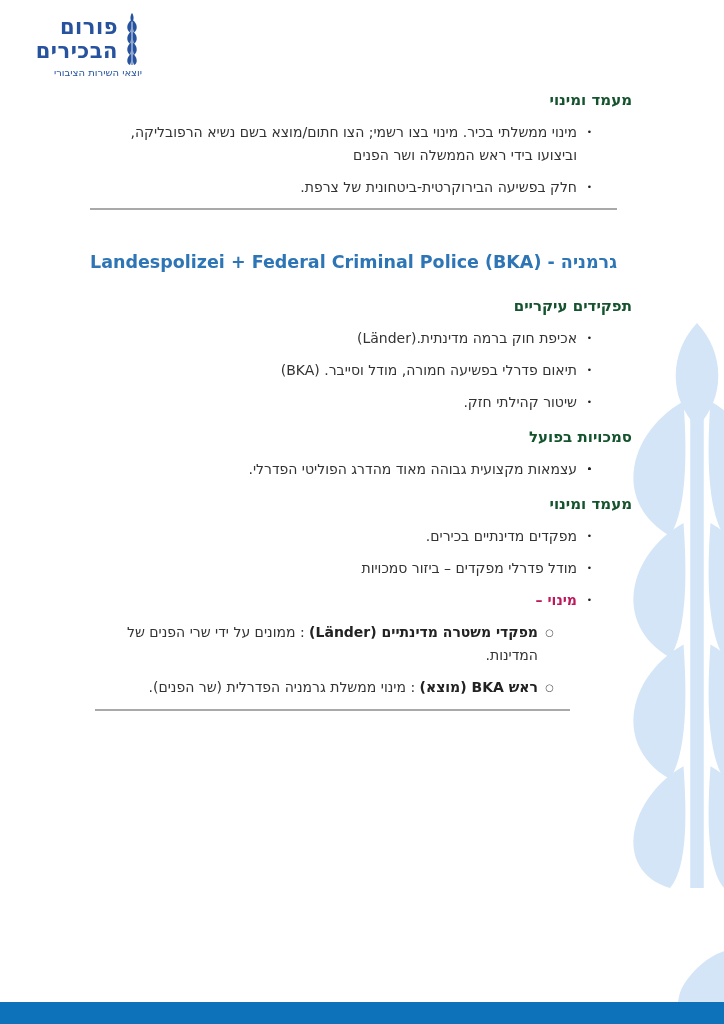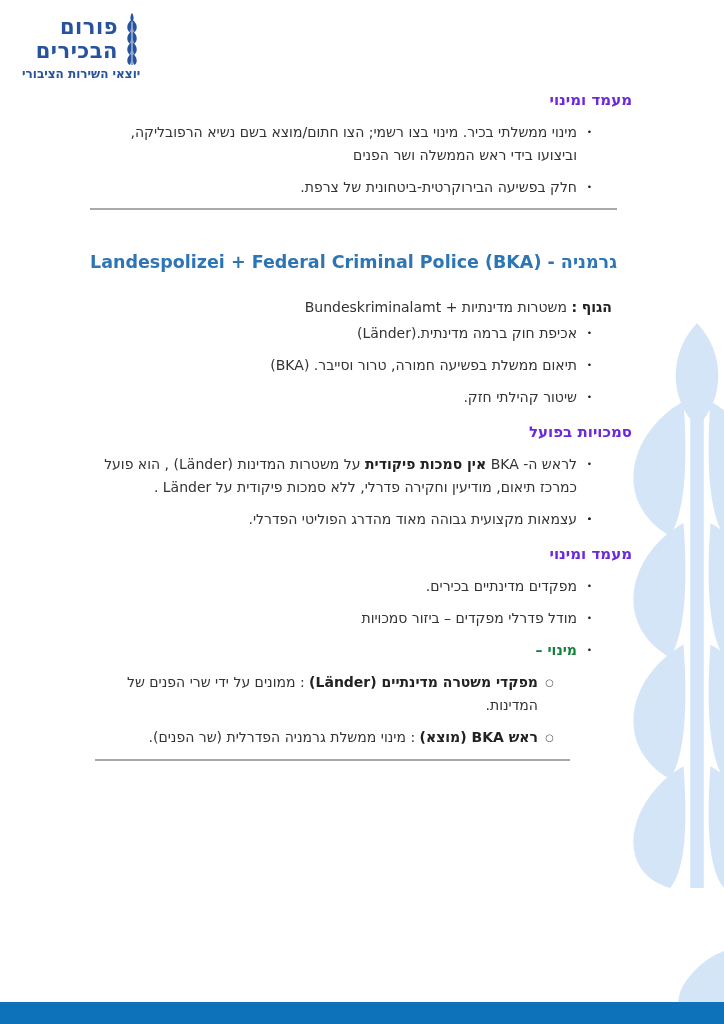--- a/index.html
+++ b/index.html
@@ -15,62 +15,62 @@
   
   .logo{position:absolute;top:13px;left:22px;width:120px;direction:rtl;}
   .logo-top{display:flex;flex-direction:row-reverse;align-items:center;gap:4px;}
   .logo-words{display:flex;flex-direction:column;text-align:right;flex:1;}
   .logo-words span{
     display:block;font-weight:bold;font-size:21px;line-height:24px;
     color:var(--logo_blue,#27539e);letter-spacing:0.5px;transform:scaleY(1.05);
   }
   .logo-wheat{flex:0 0 auto;}
   .logo-tagline{
-    display:block;margin-top:2px;text-align:left;font-weight:bold;
-    font-size:12px;color:var(--logo_blue,#27539e);white-space:nowrap;
+    display:block;margin-top:2px;text-align:right;font-weight:normal;
+    font-size:10px;color:var(--logo_blue,#27539e);white-space:nowrap;
   }
 
   
   .decor{position:absolute;top:323px;left:562px;pointer-events:none;}
   .corner-leaf{
     position:absolute;left:683px;top:942px;width:95px;height:115px;
     background:var(--leaf_light_blue,#d3e5f6);
     border-radius:58% 42% 45% 55% / 60% 45% 55% 40%;
     transform:rotate(32deg);
   }
   .footer-bar{
     position:absolute;left:0;right:0;bottom:0;height:22px;
     background:var(--footer_blue,#0d72b9);
   }
 
   
   .content{position:absolute;top:90px;right:92px;width:542px;text-align:right;}
   h3.sec{
     margin:13px 0 10px 0;font-size:15px;line-height:21px;font-weight:bold;
-    color:#6d28d9;
+    color:#14532d;
   }
   h3.sec:first-child{margin-top:0;}
   h2.title{
     margin:40px 0 22px 0;text-align:left;font-weight:bold;
     font-size:17.5px;line-height:24px;color:var(--accent_blue,#2e75b6);
   }
   p.kv{margin:0 20px 3px 0;font-size:14px;line-height:23px;color:#333;}
   p.kv b{color:#222;}
   ul{list-style:none;margin:0 0 4px 0;padding:0;}
   li{
     position:relative;padding-right:55px;margin-bottom:9px;
     font-size:14px;line-height:23px;color:#333;
   }
   li .marker{
     position:absolute;right:40px;top:0;font-size:9px;line-height:23px;color:#222;
   }
   ul.l2 li{padding-right:94px;}
   ul.l2 li .marker{right:78px;font-size:10px;color:#555;}
   li b{color:#222;}
-  li.boldline .t{font-weight:bold;color:#15803d;}
+  li.boldline .t{font-weight:bold;color:#be185d;}
   hr.sep{border:none;border-top:2px solid var(--separator_gray,#a9a9a9);height:0;}
   hr.sep1{margin:5px 15px 0 0;}
   hr.sep2{margin:10px 62px 0 5px;}
 </style>
 </head>
 <body>
 
 <svg width="0" height="0" style="position:absolute" aria-hidden="true">
   <defs>
     <symbol id="wheat-branch" viewBox="0 0 100 260" preserveAspectRatio="none">
@@ -119,44 +119,41 @@
       <li>
         <span class="marker">•</span>
         <span class="t">חלק בפשיעה הבירוקרטית-ביטחונית של צרפת.</span>
       </li>
     </ul>
 
     <hr class="sep sep1">
 
     <h2 class="title">גרמניה - Landespolizei + Federal Criminal Police (BKA)</h2>
 
-    <p class="kv">
-      <b>הגוף :</b><span> משטרות מדינתיות + Bundeskriminalamt</span>
-    </p>
 
+    <h3 class="sec">תפקידים עיקריים</h3>
     <ul class="l1">
       <li>
         <span class="marker">•</span>
         <span class="t">אכיפת חוק ברמה מדינתית.(Länder)</span>
       </li>
       <li>
         <span class="marker">•</span>
-        <span class="t">תיאום ממשלת בפשיעה חמורה, טרור וסייבר. (BKA)</span>
+        <span class="t">תיאום פדרלי בפשיעה חמורה, מודל וסייבר. (BKA)</span>
       </li>
       <li>
         <span class="marker">•</span>
         <span class="t">שיטור קהילתי חזק.</span>
       </li>
     </ul>
 
     <h3 class="sec">סמכויות בפועל</h3>
     <ul class="l1">
       <li>
         <span class="marker">•</span>
-        <span class="t"><span>לראש ה- BKA </span><b>אין סמכות פיקודית</b><span> על משטרות המדינות (Länder) , הוא פועל כמרכז תיאום, מודיעין וחקירה פדרלי, ללא סמכות פיקודית על Länder .</span></span>
       </li>
       <li>
         <span class="marker">•</span>
       </li>
       <li>
         <span class="marker">•</span>
         <span class="t">עצמאות מקצועית גבוהה מאוד מהדרג הפוליטי הפדרלי.</span>
       </li>
     </ul>
 

